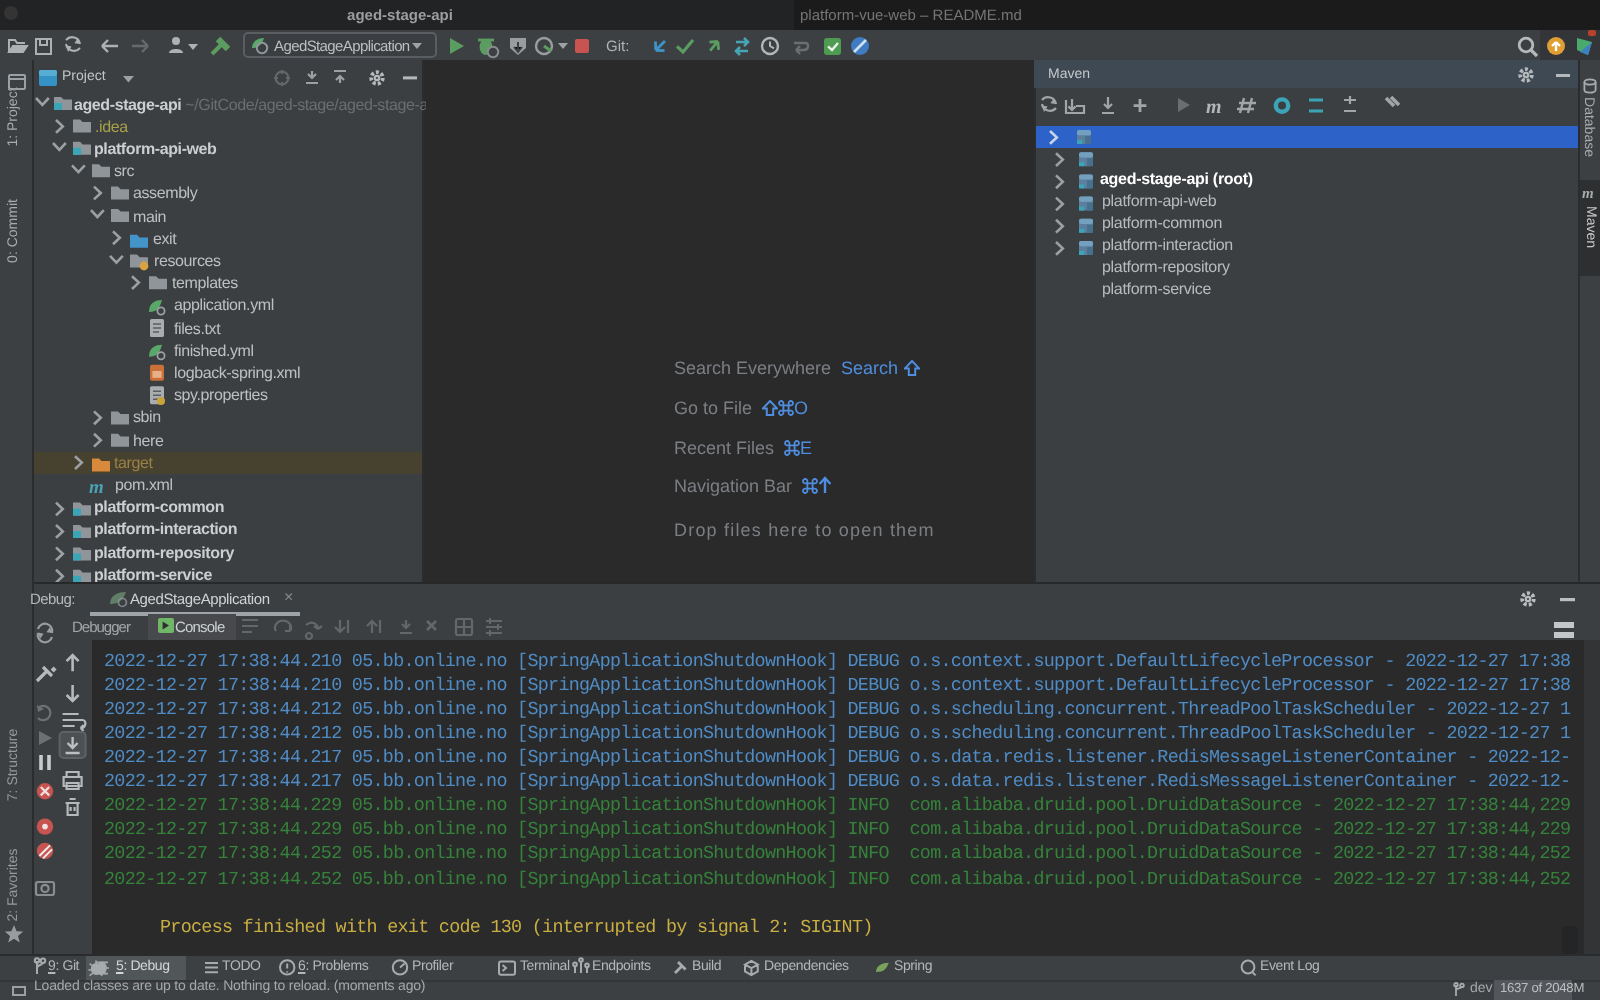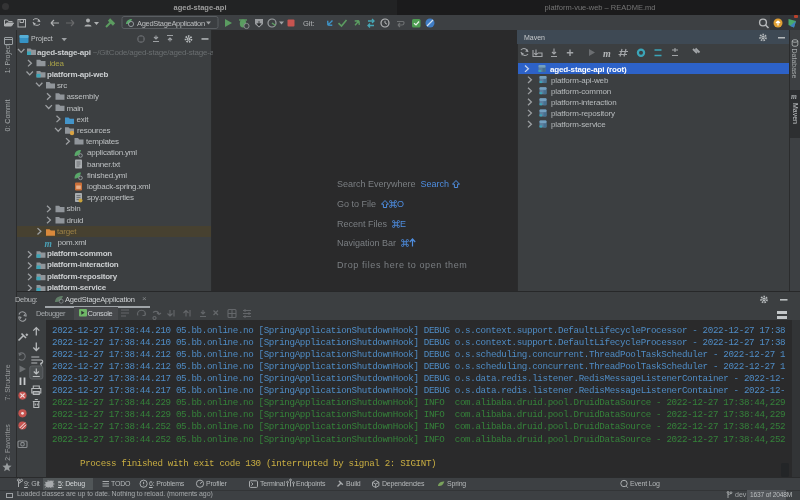--- a/index.html
+++ b/index.html
@@ -7,21 +7,21 @@
   .abs{position:absolute;}
   .lbl{white-space:nowrap;}
 </style>
 </head>
 <body>
 
 <div class="abs" style="left:0;top:0;width:800px;height:15px;background:#222324;"></div>
 <div class="abs" style="left:397px;top:0;width:403px;height:15px;background:#1b1b1c;"></div>
 <div class="abs" style="left:2px;top:3px;width:7px;height:7px;border-radius:50%;background:#343435;"></div>
 <div class="abs lbl" style="left:0;top:3px;width:400px;text-align:center;font-size:7.5px;font-weight:bold;color:#9d9d9d;">aged-stage-api</div>
-<div class="abs lbl" style="left:400px;top:3px;width:400px;text-align:center;font-size:7.5px;color:#757575;">platform-vue-web – README.md</div>
+<div class="abs lbl" style="left:400px;top:3px;width:400px;font-size:7.5px;color:#757575;">platform-vue-web – README.md</div>
 
 <div class="abs" style="left:0;top:15px;width:800px;height:15px;background:#3d4043;"></div>
 <div class="abs" style="left:770px;top:15px;width:30px;height:15px;background:#333539;"></div>
 <div class="abs" style="left:794px;top:15px;width:4px;height:3px;background:#b8422c;border-radius:1px;"></div>
 <svg class="abs" style="left:0;top:15px;" width="800" height="15" viewBox="0 0 800 15">
  <g fill="none" stroke="#aeb0b2" stroke-width="1">
   <path d="M4.5 11 L4.5 5 L7.5 5 L8.5 6.5 L12.5 6.5" fill="none"></path>
   <path d="M4.5 11 L6.5 8 L13.5 8 L11.5 11 Z" fill="#aeb0b2"></path>
   <rect x="18" y="4.5" width="7.5" height="7.5"></rect>
   <path d="M20 4.5 L20 7.5 L23.5 7.5 L23.5 4.5" stroke-width="1"></path>
@@ -195,26 +195,26 @@
 <div class="tr tb" style="left:37px;top:46.5px;">aged-stage-api <span style="font-weight:normal;color:#6a6e70;">~/GitCode/aged-stage/aged-stage-api</span></div>
 <div class="tr" style="left:47.5px;top:57.7px;color:#a8a149;">.idea</div>
 <div class="tr tb" style="left:47px;top:68.9px;">platform-api-web</div>
 <div class="tr" style="left:57px;top:80.1px;">src</div>
 <div class="tr" style="left:66.5px;top:91.3px;">assembly</div>
 <div class="tr" style="left:66.5px;top:102.5px;">main</div>
 <div class="tr" style="left:76.5px;top:113.7px;">exit</div>
 <div class="tr" style="left:77px;top:124.9px;">resources</div>
 <div class="tr" style="left:86px;top:136.1px;">templates</div>
 <div class="tr" style="left:87px;top:147.3px;">application.yml</div>
-<div class="tr" style="left:87px;top:158.5px;">banner.txt</div>
+<div class="tr" style="left:87px;top:158.5px;">files.txt</div>
 <div class="tr" style="left:87px;top:169.7px;">finished.yml</div>
 <div class="tr" style="left:87px;top:180.9px;">logback-spring.xml</div>
 <div class="tr" style="left:87px;top:192.1px;">spy.properties</div>
 <div class="tr" style="left:66.5px;top:203.3px;">sbin</div>
-<div class="tr" style="left:66.5px;top:214.5px;">druid</div>
+<div class="tr" style="left:66.5px;top:214.5px;">here</div>
 <div class="tr" style="left:57px;top:225.7px;color:#9c8045;">target</div>
 <div class="tr" style="left:57.5px;top:236.9px;">pom.xml</div>
 <div class="tr tb" style="left:47px;top:248.1px;">platform-common</div>
 <div class="tr tb" style="left:47px;top:259.3px;">platform-interaction</div>
 <div class="tr tb" style="left:47px;top:270.5px;">platform-repository</div>
 <div class="tr tb" style="left:47px;top:281.7px;">platform-service</div>
 
 <div class="abs" style="left:213px;top:30px;width:304px;height:261px;background:#2a2a2b;"></div>
 <style>
  .hint{position:absolute;left:337px;font-size:9px;color:#7b7f83;white-space:nowrap;}
@@ -296,21 +296,21 @@
  <use href="#mvnmod" x="22" y="12.6"></use>
  <path d="M11 24.7 L14.4 27.9 L11 31.1" stroke="#9da0a3" stroke-width="1.3" fill="none"></path>
  <use href="#mvnmod" x="22" y="23.7"></use>
  <path d="M11 35.8 L14.4 39 L11 42.2" stroke="#9da0a3" stroke-width="1.3" fill="none"></path>
  <use href="#mvnmod" x="22" y="34.8"></use>
  <path d="M11 46.9 L14.4 50.1 L11 53.3" stroke="#9da0a3" stroke-width="1.3" fill="none"></path>
  <use href="#mvnmod" x="22" y="45.9"></use>
  <path d="M11 58 L14.4 61.2 L11 64.4" stroke="#9da0a3" stroke-width="1.3" fill="none"></path>
  <use href="#mvnmod" x="22" y="57"></use>
 </svg>
-<style>.mr{position:absolute;font-size:8px;letter-spacing:-0.15px;color:#b8bcbe;white-space:nowrap;line-height:11px;height:11px;}</style>
+<style>.mr{position:absolute;font-size:8px;letter-spacing:-0.15px;color:#b8bcbe;white-space:nowrap;line-height:11px;height:11px;margin-top:20px;}</style>
 <div class="mr" style="left:550px;top:63.5px;font-weight:bold;color:#ffffff;">aged-stage-api (root)</div>
 <div class="mr" style="left:551px;top:74.6px;">platform-api-web</div>
 <div class="mr" style="left:551px;top:85.7px;">platform-common</div>
 <div class="mr" style="left:551px;top:96.8px;">platform-interaction</div>
 <div class="mr" style="left:551px;top:107.9px;">platform-repository</div>
 <div class="mr" style="left:551px;top:119px;">platform-service</div>
 
 <div class="abs" style="left:789px;top:30px;width:11px;height:261px;background:#3d4043;border-left:1px solid #2b2c2d;box-sizing:border-box;"></div>
 <div class="abs lbl" style="left:773px;top:60px;width:42px;font-size:7px;color:#a7abad;transform:rotate(90deg);transform-origin:center;text-align:center;">Database</div>
 <svg class="abs" style="left:791px;top:39px;" width="8" height="8" viewBox="0 0 8 8">

